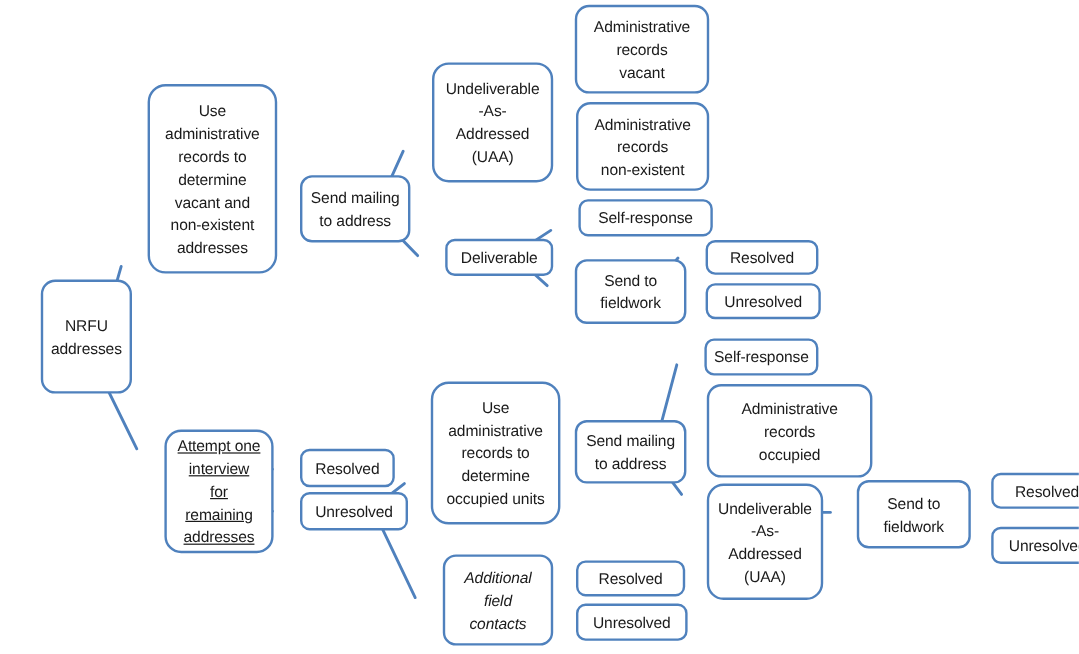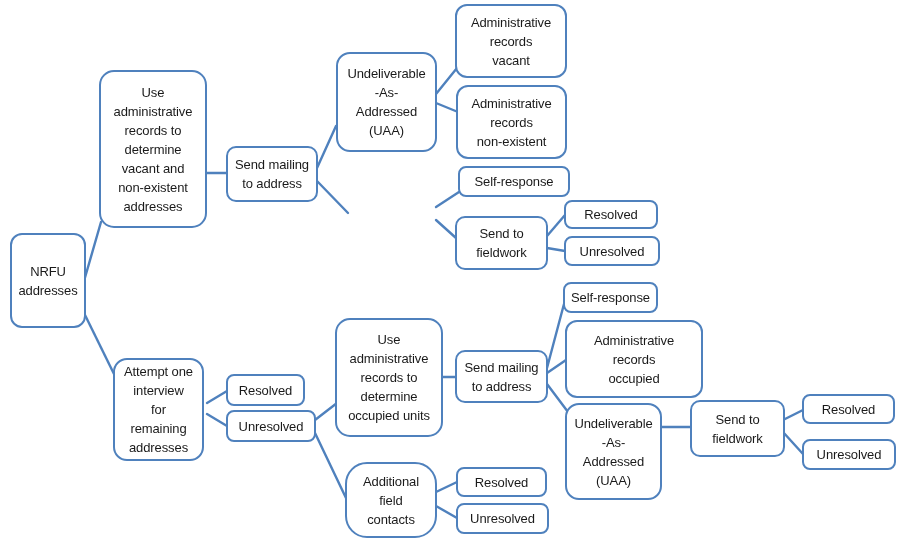--- a/index.html
+++ b/index.html
@@ -34,44 +34,45 @@
     display: flex;
     align-items: center;
     justify-content: center;
     text-align: center;
     white-space: pre-line;
     font-size: 13px;
     line-height: 19px;
     letter-spacing: -0.1px;
     z-index: 1;
     padding: 1px 6px;
+    margin-left: 24px;
   }
   #n-nrfu              { left: 10px;  top: 233px; width: 76px;  height: 95px;  border-radius: 12px; }
   #n-use-admin-vacant  { left: 99px;  top: 70px;  width: 108px; height: 158px; border-radius: 15px; }
   #n-send-mailing-1    { left: 226px; top: 146px; width: 92px;  height: 56px;  border-radius: 10px; }
   #n-uaa-1             { left: 336px; top: 52px;  width: 101px; height: 100px; border-radius: 14px; }
   #n-admin-vacant      { left: 455px; top: 4px;   width: 112px; height: 74px;  border-radius: 12px; }
   #n-admin-nonexistent { left: 456px; top: 85px;  width: 111px; height: 74px;  border-radius: 12px; }
   #n-self-response-1   { left: 458px; top: 166px; width: 112px; height: 31px;  border-radius: 8px; }
   #n-deliverable       { left: 347px; top: 199px; width: 90px;  height: 31px;  border-radius: 8px; }
   #n-send-fieldwork-1  { left: 455px; top: 216px; width: 93px;  height: 54px;  border-radius: 10px; }
   #n-resolved-1        { left: 564px; top: 200px; width: 94px;  height: 29px;  border-radius: 8px; }
   #n-unresolved-1      { left: 564px; top: 236px; width: 96px;  height: 30px;  border-radius: 8px; }
-  #n-attempt-one       { left: 113px; top: 358px; width: 91px;  height: 103px; border-radius: 14px; }
+  #n-attempt-one       { left: 113px; top: 358px; width: 91px;  height: 103px; border-radius: 14px; text-decoration: underline; }
   #n-resolved-2        { left: 226px; top: 374px; width: 79px;  height: 32px;  border-radius: 8px; }
   #n-unresolved-2      { left: 226px; top: 410px; width: 90px;  height: 32px;  border-radius: 8px; }
   #n-use-admin-occupied{ left: 335px; top: 318px; width: 108px; height: 119px; border-radius: 15px; }
   #n-send-mailing-2    { left: 455px; top: 350px; width: 93px;  height: 53px;  border-radius: 10px; }
   #n-self-response-2   { left: 563px; top: 282px; width: 95px;  height: 31px;  border-radius: 8px; }
   #n-admin-occupied    { left: 565px; top: 320px; width: 138px; height: 78px;  border-radius: 12px; }
   #n-uaa-2             { left: 565px; top: 403px; width: 97px;  height: 97px;  border-radius: 14px; }
   #n-send-fieldwork-2  { left: 690px; top: 400px; width: 95px;  height: 57px;  border-radius: 10px; }
   #n-resolved-3        { left: 802px; top: 394px; width: 93px;  height: 30px;  border-radius: 8px; }
   #n-unresolved-3      { left: 802px; top: 439px; width: 94px;  height: 31px;  border-radius: 8px; }
-  #n-additional-field  { left: 345px; top: 462px; width: 92px;  height: 76px;  border-radius: 22px; }
+  #n-additional-field  { left: 345px; top: 462px; width: 92px;  height: 76px;  border-radius: 11px; font-style: italic; }
   #n-resolved-4        { left: 456px; top: 467px; width: 91px;  height: 30px;  border-radius: 8px; }
   #n-unresolved-4      { left: 456px; top: 503px; width: 93px;  height: 31px;  border-radius: 8px; }
 </style>
 </head>
 <body>
 
 <div id="canvas">
 
   <svg id="connector-layer" viewBox="0 0 899 545" xmlns="http://www.w3.org/2000/svg" stroke="#4F81BD" stroke-width="2.4" stroke-linecap="round">
     <line x1="84" y1="281" x2="101" y2="222"></line>
@@ -115,20 +116,21 @@
 -As-
 Addressed
 (UAA)</div>
   <div class="node" id="n-admin-vacant">Administrative
 records
 vacant</div>
   <div class="node" id="n-admin-nonexistent">Administrative
 records
 non-existent</div>
   <div class="node" id="n-self-response-1">Self-response</div>
+  <div class="node" id="n-deliverable">Deliverable</div>
   <div class="node" id="n-send-fieldwork-1">Send to
 fieldwork</div>
   <div class="node" id="n-resolved-1">Resolved</div>
   <div class="node" id="n-unresolved-1">Unresolved</div>
   <div class="node" id="n-attempt-one">Attempt one
 interview
 for
 remaining
 addresses</div>
   <div class="node" id="n-resolved-2">Resolved</div>

